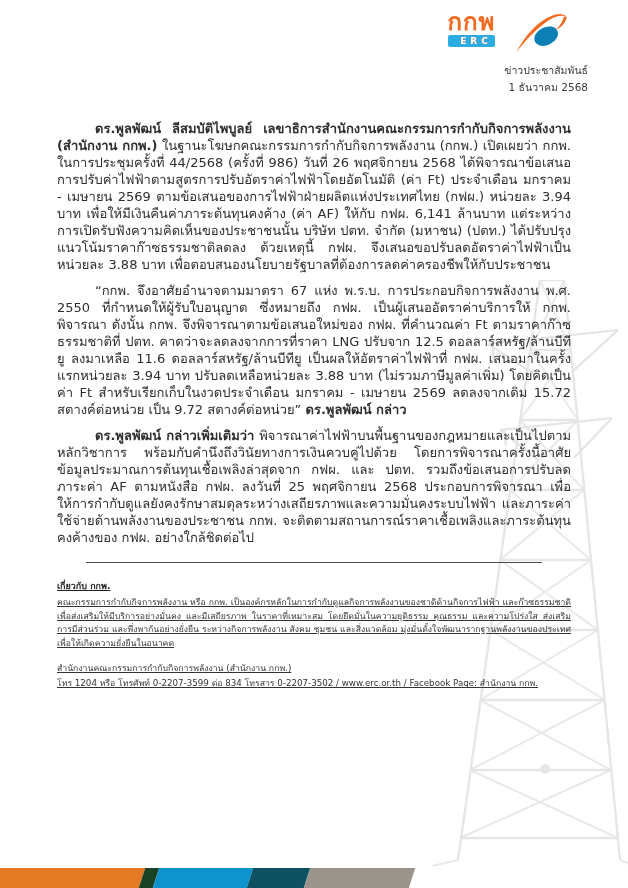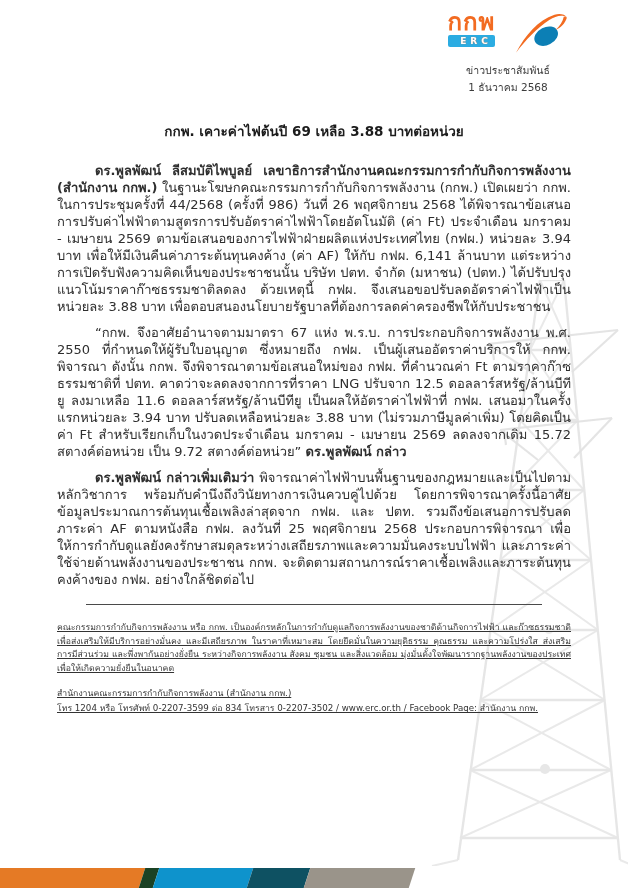--- a/index.html
+++ b/index.html
@@ -58,20 +58,21 @@
     letter-spacing: 4px;
     padding: 1px 3px 1px 12px;
     border-radius: 2px;
     text-shadow: 0 0 1px #F26B21;
   }
   .logo-swoosh { width: 52px; height: 44px; margin-top: 0; }
   .doc-type, .doc-date {
     font-size: 10.5px;
     color: #3c3c3c;
     line-height: 17px;
+    text-align: right;
   }
 
   
   .content {
     position: absolute;
     top: 120px;
     left: 57px;
     width: 514px;
     z-index: 2;
     color: #2e2e2e;
@@ -212,30 +213,30 @@
         <ellipse cx="58" cy="48" rx="24" ry="17" fill="#0C7FB5" transform="rotate(-27 58 48)"></ellipse>
         <path d="M0 80 C 18 46, 42 18, 74 7 C 84 4, 94 6, 98 12 C 90 6, 76 9, 64 17 C 42 31, 18 56, 0 80 Z" fill="#F26B21"></path>
         <path d="M98 12 C 94 24, 86 32, 76 36 C 84 28, 90 20, 92 10 Z" fill="#F26B21"></path>
       </svg>
     </div>
     <div class="doc-type">ข่าวประชาสัมพันธ์</div>
     <div class="doc-date">1 ธันวาคม 2568</div>
   </div>
 
   <div class="content">
-    <div class="title">กกพ. เคาะค่าไฟต้นปี 69 เหลือ 3.88 บาทต่อหน่วย</div>
 
     <p class="para"><b>ดร.พูลพัฒน์ ลีสมบัติไพบูลย์ เลขาธิการสำนักงานคณะกรรมการกำกับกิจการพลังงาน (สำนักงาน กกพ.)</b><span> ในฐานะโฆษกคณะกรรมการกำกับกิจการพลังงาน (กกพ.) เปิดเผยว่า กกพ. ในการประชุมครั้งที่ 44/2568 (ครั้งที่ 986) วันที่ 26 พฤศจิกายน 2568 ได้พิจารณาข้อเสนอการปรับค่าไฟฟ้าตามสูตรการปรับอัตราค่าไฟฟ้าโดยอัตโนมัติ (ค่า Ft) ประจำเดือน มกราคม - เมษายน 2569 ตามข้อเสนอของการไฟฟ้าฝ่ายผลิตแห่งประเทศไทย (กฟผ.) หน่วยละ 3.94 บาท เพื่อให้มีเงินคืนค่าภาระต้นทุนคงค้าง (ค่า AF) ให้กับ กฟผ. 6,141 ล้านบาท แต่ระหว่างการเปิดรับฟังความคิดเห็นของประชาชนนั้น บริษัท ปตท. จำกัด (มหาชน) (ปตท.) ได้ปรับปรุงแนวโน้มราคาก๊าซธรรมชาติลดลง ด้วยเหตุนี้ กฟผ. จึงเสนอขอปรับลดอัตราค่าไฟฟ้าเป็นหน่วยละ 3.88 บาท เพื่อตอบสนองนโยบายรัฐบาลที่ต้องการลดค่าครองชีพให้กับประชาชน</span></p>
 
     <p class="para"><span>“กกพ. จึงอาศัยอำนาจตามมาตรา 67 แห่ง พ.ร.บ. การประกอบกิจการพลังงาน พ.ศ. 2550 ที่กำหนดให้ผู้รับใบอนุญาต ซึ่งหมายถึง กฟผ. เป็นผู้เสนออัตราค่าบริการให้ กกพ. พิจารณา ดังนั้น กกพ. จึงพิจารณาตามข้อเสนอใหม่ของ กฟผ. ที่คำนวณค่า Ft ตามราคาก๊าซธรรมชาติที่ ปตท. คาดว่าจะลดลงจากการที่ราคา LNG ปรับจาก 12.5 ดอลลาร์สหรัฐ/ล้านบีทียู ลงมาเหลือ 11.6 ดอลลาร์สหรัฐ/ล้านบีทียู เป็นผลให้อัตราค่าไฟฟ้าที่ กฟผ. เสนอมาในครั้งแรกหน่วยละ 3.94 บาท ปรับลดเหลือหน่วยละ 3.88 บาท (ไม่รวมภาษีมูลค่าเพิ่ม) โดยคิดเป็นค่า Ft สำหรับเรียกเก็บในงวดประจำเดือน มกราคม - เมษายน 2569 ลดลงจากเดิม 15.72 สตางค์ต่อหน่วย เป็น 9.72 สตางค์ต่อหน่วย” </span><b>ดร.พูลพัฒน์ กล่าว</b></p>
 
     <p class="para"><b>ดร.พูลพัฒน์ กล่าวเพิ่มเติมว่า</b><span> พิจารณาค่าไฟฟ้าบนพื้นฐานของกฎหมายและเป็นไปตามหลักวิชาการ พร้อมกับคำนึงถึงวินัยทางการเงินควบคู่ไปด้วย โดยการพิจารณาครั้งนี้อาศัยข้อมูลประมาณการต้นทุนเชื้อเพลิงล่าสุดจาก กฟผ. และ ปตท. รวมถึงข้อเสนอการปรับลดภาระค่า AF ตามหนังสือ กฟผ. ลงวันที่ 25 พฤศจิกายน 2568 ประกอบการพิจารณา เพื่อให้การกำกับดูแลยังคงรักษาสมดุลระหว่างเสถียรภาพและความมั่นคงระบบไฟฟ้า และภาระค่าใช้จ่ายด้านพลังงานของประชาชน กกพ. จะติดตามสถานการณ์ราคาเชื้อเพลิงและภาระต้นทุนคงค้างของ กฟผ. อย่างใกล้ชิดต่อไป</span></p>
 
     <hr class="divider">
 
+    <div class="about-heading">เกี่ยวกับ กกพ.</div>
     <div class="about-body">คณะกรรมการกำกับกิจการพลังงาน หรือ กกพ. เป็นองค์กรหลักในการกำกับดูแลกิจการพลังงานของชาติด้านกิจการไฟฟ้า และก๊าซธรรมชาติ เพื่อส่งเสริมให้มีบริการอย่างมั่นคง และมีเสถียรภาพ ในราคาที่เหมาะสม โดยยึดมั่นในความยุติธรรม คุณธรรม และความโปร่งใส ส่งเสริมการมีส่วนร่วม และพึ่งพากันอย่างยั่งยืน ระหว่างกิจการพลังงาน สังคม ชุมชน และสิ่งแวดล้อม มุ่งมั่นตั้งใจพัฒนารากฐานพลังงานของประเทศ เพื่อให้เกิดความยั่งยืนในอนาคต</div>
     <div class="office-line">สำนักงานคณะกรรมการกำกับกิจการพลังงาน (สำนักงาน กกพ.)</div>
     <div class="contact-line">โทร 1204 หรือ โทรศัพท์ 0-2207-3599 ต่อ 834 โทรสาร 0-2207-3502 / www.erc.or.th / Facebook Page: สำนักงาน กกพ.</div>
   </div>
 
   <div class="bottom-bar">
     <div class="bar-row">
       <div class="seg seg-orange" style="background: rgb(229, 122, 37);"></div>
       <div class="seg seg-green" style="background: rgb(27, 66, 36);"></div>
       <div class="seg seg-blue" style="background: rgb(14, 147, 204);"></div>

